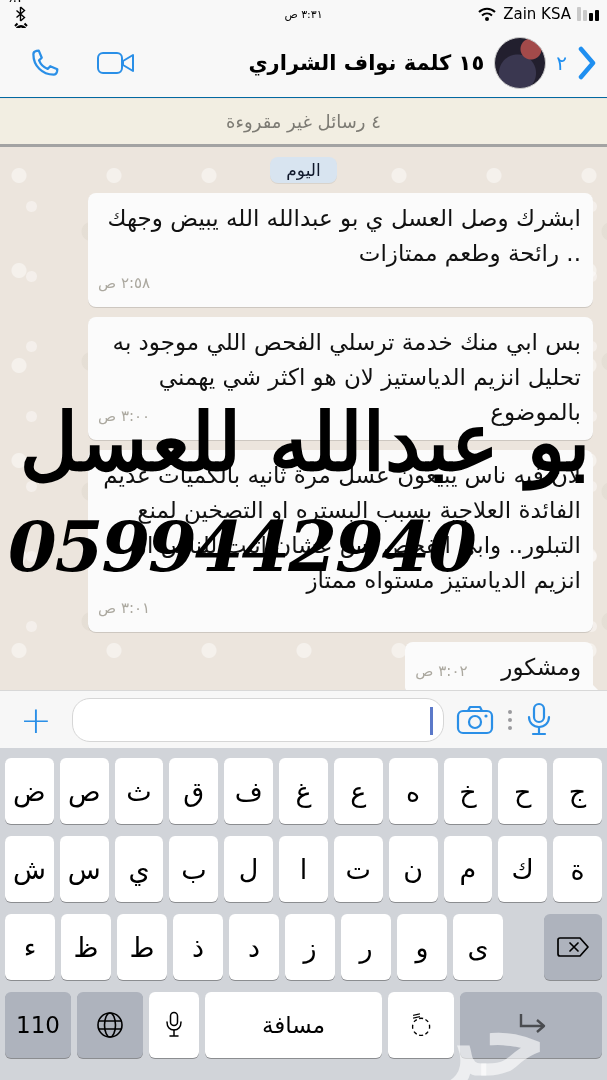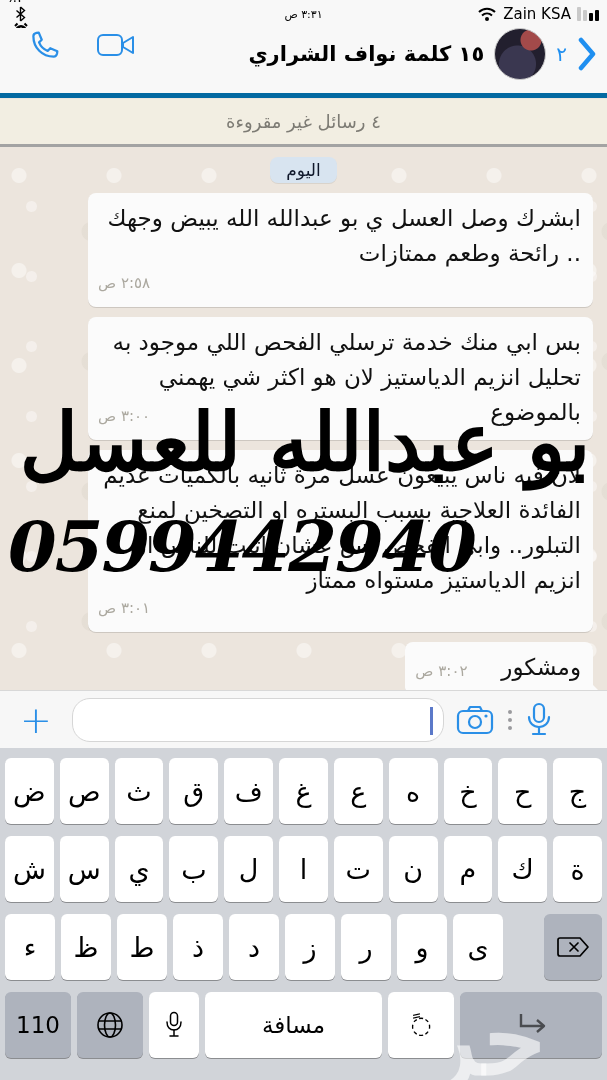--- a/index.html
+++ b/index.html
@@ -17,22 +17,22 @@
   .battery { width:25px; height:12px; border:1px solid #000; border-radius:3px; position:relative; }
   .battery::after { content:""; position:absolute; left:-4px; top:3px; width:3px; height:5px; background:#000; border-radius:2px 0 0 2px; }
   .battery i { position:absolute; right:1px; top:1px; bottom:1px; width:30%; background:#000; border-radius:1px; }
   .sigbars { display:flex; align-items:flex-end; gap:2px; height:14px; }
   .sigbars span { width:4px; border-radius:1px; background:#c9c9c9; }
   .sigbars .b1{height:14px;} .sigbars .b2{height:11px;}
   .sigbars .b3{height:8px;background:#000;} .sigbars .b4{height:11px;background:#000;}
 
   
   .navbar { position:absolute; top:28px; left:0; right:0; height:70px;
-    background:#f8f8f8; border-bottom:5px solid #0369a1;
-    display:flex; align-items:flex-start; padding:0 10px; }
+    background:#f8f8f8; border-bottom:1px solid #0369a1;
+    display:flex; align-items:center; padding:0 10px; }
   .nav-left { display:flex; align-items:center; gap:34px; padding-left:18px; }
   .nav-right { margin-left:auto; display:flex; align-items:center; gap:10px; }
   .nav-title { font-size:21px; font-weight:700; color:#000; direction:rtl; }
   .avatar { width:52px; height:52px; border-radius:50%;
     background:radial-gradient(circle at 72% 22%, #a34a4a 0 10px, transparent 11px),
                radial-gradient(circle at 45% 70%, #3a3750 0 18px, transparent 19px),
                #221f2e; overflow:hidden; border:0.5px solid #ccc; }
   .unread-num { color:#1f8ff0; font-size:20px; }
   .chev { display:block; }
 

